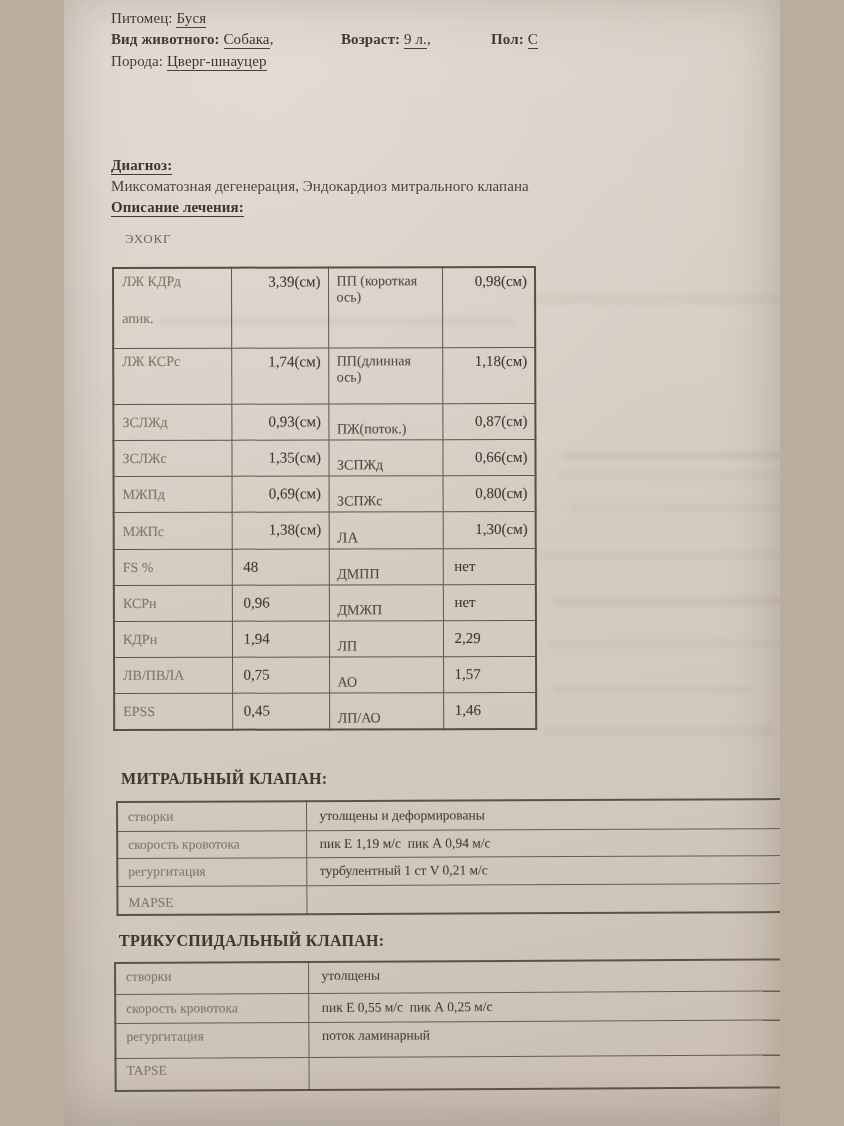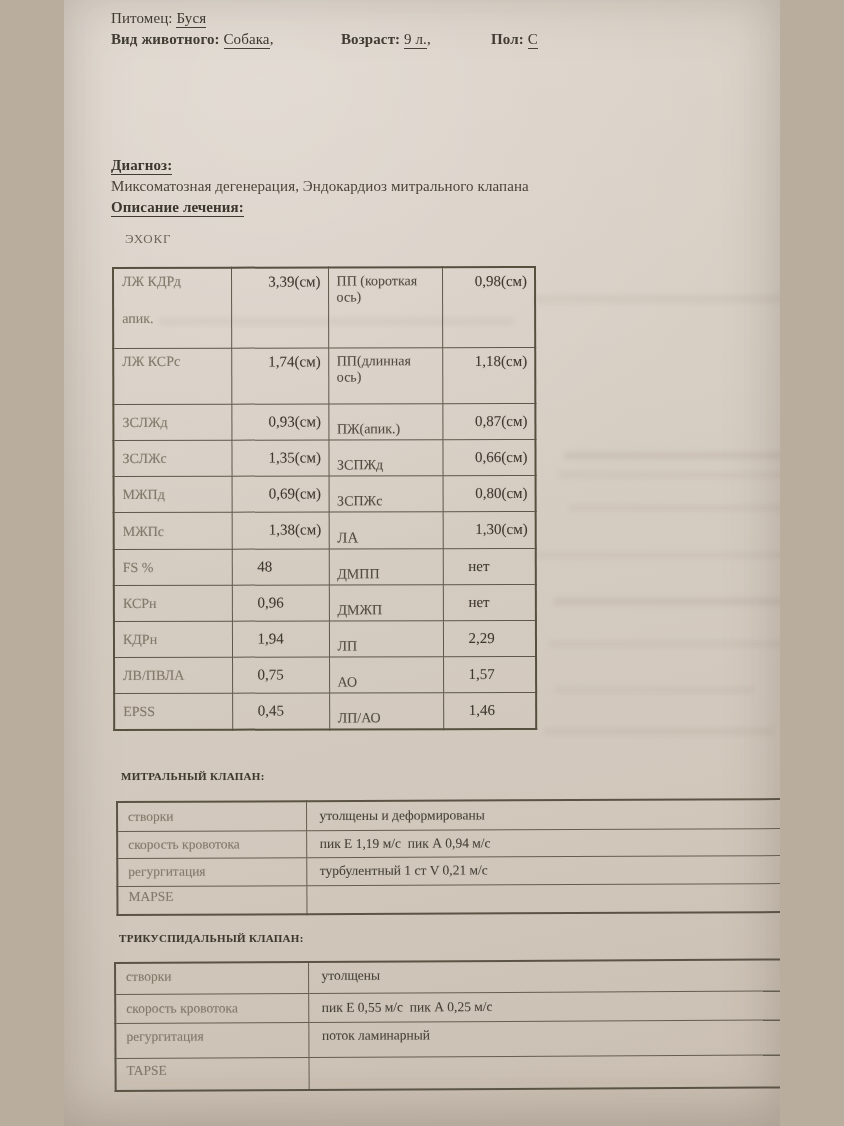--- a/index.html
+++ b/index.html
@@ -29,24 +29,24 @@
   
   table{border-collapse:collapse;table-layout:fixed;}
   .echo{border:2px solid #56503f;transform:rotate(-0.15deg);transform-origin:0 0;
         text-shadow:0 0 1px rgba(70,63,52,0.22);}
   .echo td{border:1.4px solid #5e574a;font-size:14px;vertical-align:middle;overflow:hidden;}
   .echo tr.tall td{vertical-align:top;padding-top:5px;}
   .echo td.p1{color:#837a6a;padding:4px 4px 2px 8px;}
   .echo td.p2{color:#514c41;padding:17px 4px 2px 8px;}
   .echo td.v{color:#3e3931;font-size:15px;}
   .echo td.ra{text-align:right;padding-right:7px;}
-  .echo td.la{text-align:left;padding-left:25px;}
+  .echo td.la{text-align:left;padding-left:11px;}
   .echo .note{display:block;margin-top:21px;}
   
-  .sec-h{font-weight:bold;font-size:11px;color:#3e392f;letter-spacing:0.3px;
+  .sec-h{font-weight:bold;font-size:16px;color:#3e392f;letter-spacing:0.3px;
          text-shadow:0 0 1px rgba(70,63,52,0.2);}
   .valve{border:2px solid #5b5444;text-shadow:0 0 1px rgba(70,63,52,0.2);}
   .valve td{border:1.4px solid #655e4f;font-size:13.5px;vertical-align:middle;}
   .valve td.lab2{color:#837a6a;padding:2px 4px 2px 10px;}
   .valve td.val2{color:#443f36;padding:2px 6px 2px 13px;white-space:pre-wrap;}
   .mv{transform:rotate(-0.25deg);transform-origin:0 0;}
   .tv{transform:rotate(-0.3deg);transform-origin:0 0;}
   
   .ghost{position:absolute;background:rgba(113,102,86,0.10);filter:blur(2.5px);border-radius:3px;}
   .ghost.faint{background:rgba(113,102,86,0.07);}
@@ -63,20 +63,24 @@
       <span class="val u">Буся</span>
     </div>
     <div class="hline" style="position:relative;height:22px;">
       <span style="position:absolute;left:0;"><span class="lab semib">Вид животного:</span>
         <span class="val u">Собака</span><span>,</span></span>
       <span style="position:absolute;left:230px;"><span class="lab semib">Возраст:</span>
         <span class="val u">9 л.</span><span>,</span></span>
       <span style="position:absolute;left:380px;"><span class="lab semib">Пол:</span>
         <span class="val u">С</span></span>
     </div>
+    <div class="hline">
+      <span class="lab">Порода:</span>
+      <span class="val u">Цверг-шнауцер</span>
+    </div>
   </div>
 
 
   <div class="abs" style="left:47px;top:155px;width:720px;">
     <div class="hline"><span class="bold-u">Диагноз:</span></div>
     <div class="hline diagtext">Миксоматозная дегенерация, Эндокардиоз митрального клапана</div>
     <div class="hline"><span class="bold-u">Описание лечения:</span></div>
   </div>
 
   <div class="abs echo-title" style="left:61px;top:231px;">ЭХОКГ</div>
@@ -97,21 +101,21 @@
       </tr>
       <tr class="tall" style="height:56px;">
         <td class="p1">ЛЖ КСРс</td>
         <td class="v ra">1,74(см)</td>
         <td class="p2">ПП(длинная ось)</td>
         <td class="v ra">1,18(см)</td>
       </tr>
       <tr style="height:35px;">
         <td class="p1">ЗСЛЖд</td>
         <td class="v ra">0,93(см)</td>
-        <td class="p2">ПЖ(апик.)</td>
+        <td class="p2">ПЖ(поток.)</td>
         <td class="v ra">0,87(см)</td>
       </tr>
       <tr style="height:35px;">
         <td class="p1">ЗСЛЖс</td>
         <td class="v ra">1,35(см)</td>
         <td class="p2">ЗСПЖд</td>
         <td class="v ra">0,66(см)</td>
       </tr>
       <tr style="height:35px;">
         <td class="p1">МЖПд</td>
@@ -171,21 +175,21 @@
       </tr>
       <tr style="height:27px;">
         <td class="lab2">скорость кровотока</td>
         <td class="val2">пик Е 1,19 м/с  пик А 0,94 м/с</td>
       </tr>
       <tr style="height:28px;">
         <td class="lab2">регургитация</td>
         <td class="val2">турбулентный 1 ст V 0,21 м/с</td>
       </tr>
       <tr style="height:29px;">
-        <td class="lab2" style="vertical-align:top;padding-top:2px;">MAPSE</td>
+        <td class="lab2" style="vertical-align:top;padding-top:8px;">MAPSE</td>
         <td class="val2"></td>
       </tr>
     </tbody>
   </table>
 
   <div class="abs sec-h" style="left:55px;top:932px;">ТРИКУСПИДАЛЬНЫЙ КЛАПАН:</div>
   <table class="abs valve tv" style="left:50px;top:962px;width:735px;">
     <colgroup>
         <col style="width:193px">
         <col style="width:542px">

